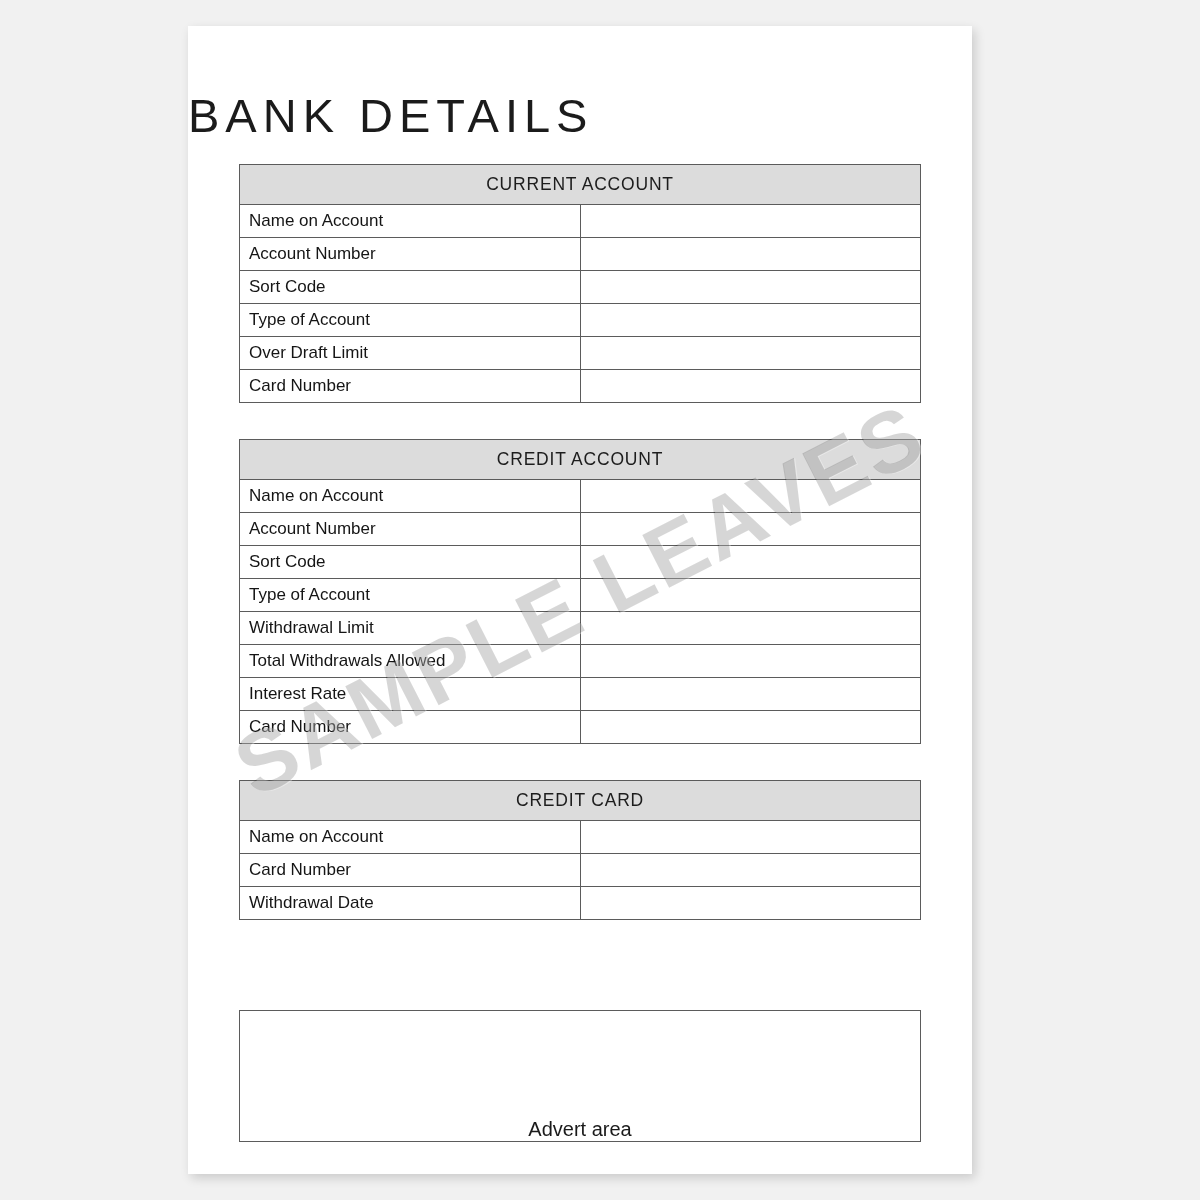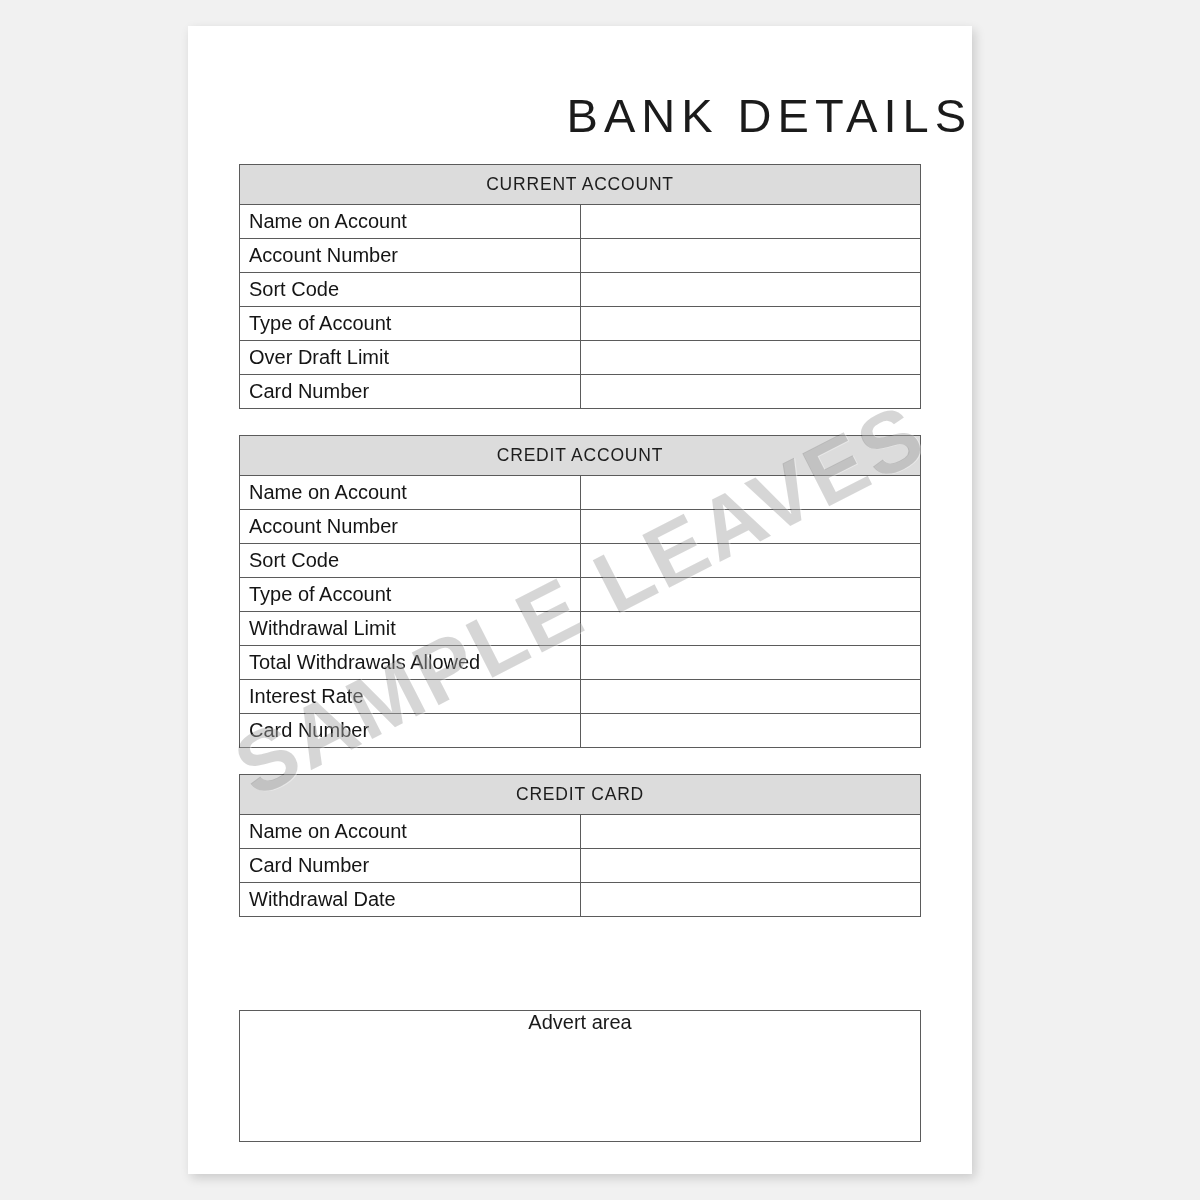--- a/index.html
+++ b/index.html
@@ -26,58 +26,58 @@
     left: 188px;
     top: 26px;
     width: 784px;
     height: 1148px;
     background: #ffffff;
     box-shadow: 3px 4px 10px rgba(0,0,0,0.16);
     overflow: hidden;
   }
 
   .page-title {
-    text-align: right;
+    text-align: left;
     font-size: 47px;
     letter-spacing: 6px;
     font-weight: 400;
     color: #1b1b1b;
     margin: 0;
     padding-top: 62px;
     font-family: "Liberation Sans", sans-serif;
   }
 
   .tables {
     margin: 0 auto;
     width: 682px;
     padding-top: 21px;
   }
 
   .tbl {
     width: 682px;
     border-collapse: collapse;
-    margin-bottom: 26px;
+    margin-bottom: 36px;
     table-layout: fixed;
   }
 
   .tbl .section-head th {
     background: #dcdcdc;
     border: 1px solid #5b5b5b;
     text-align: center;
     font-size: 17.5px;
     font-weight: 400;
     letter-spacing: 0.8px;
     color: #1d1d1d;
     padding: 9px 0 9px 0;
   }
 
   .tbl td {
     border: 1px solid #5b5b5b;
     height: 22px;
-    font-size: 20px;
+    font-size: 17px;
     color: #151515;
     font-weight: 400;
   }
 
   .tbl td.lbl {
     width: 260px;
     padding: 5px 0 5px 9px;
     white-space: nowrap;
   }
 
@@ -88,21 +88,21 @@
 
   .advert {
     position: absolute;
     left: 51px;
     top: 984px;
     width: 680px;
     height: 130px;
     border: 1px solid #5b5b5b;
     background: #fff;
     display: flex;
-    align-items: flex-start;
+    align-items: flex-end;
     justify-content: center;
   }
 
   .advert-label {
     font-size: 20px;
     color: #1a1a1a;
     font-weight: 400;
   }
 
   .watermark {

